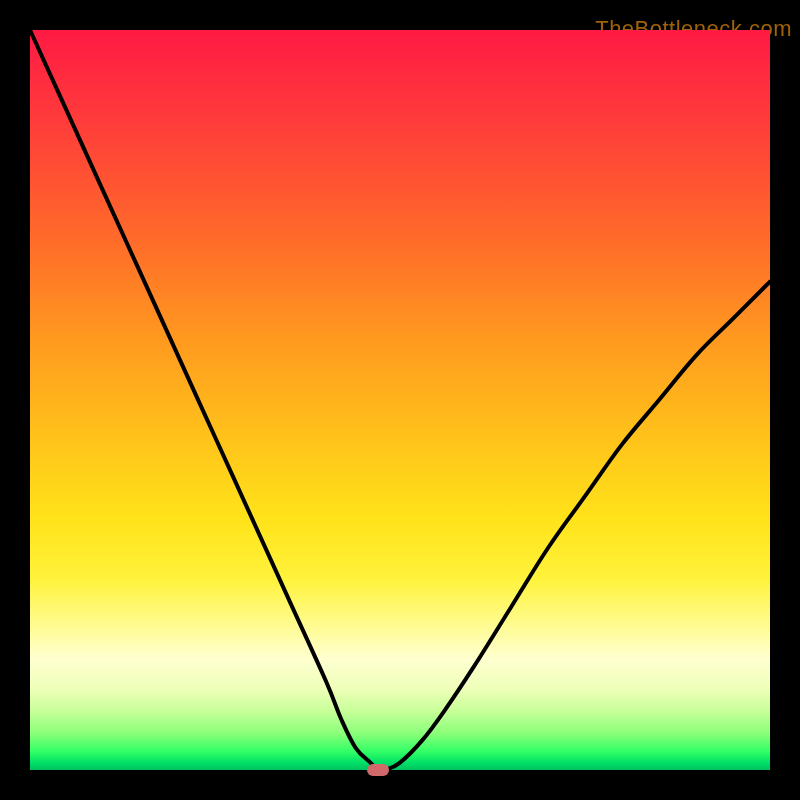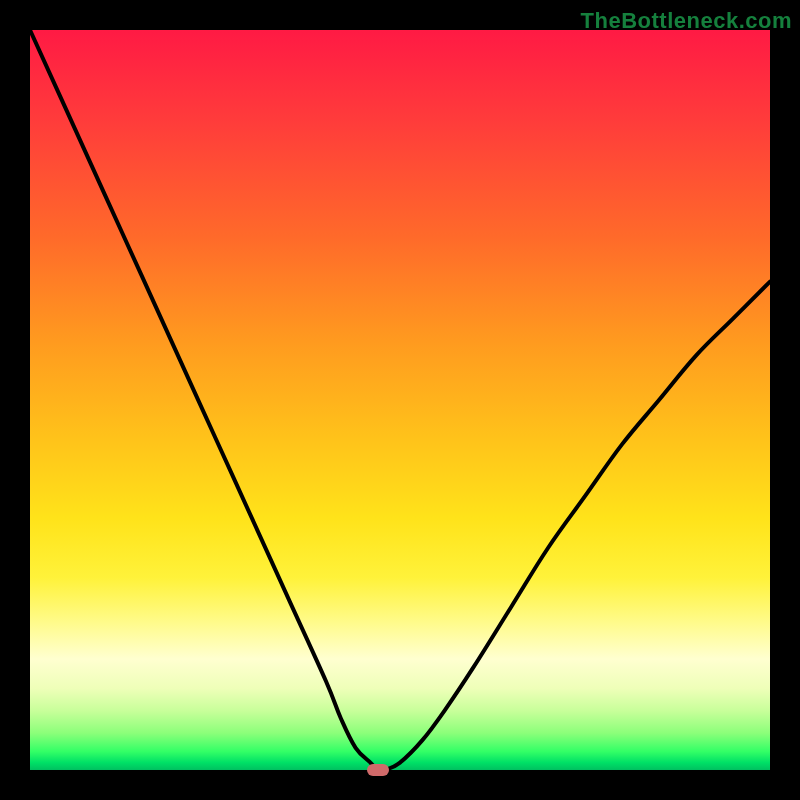--- a/index.html
+++ b/index.html
@@ -36,25 +36,25 @@
       #eeffb8 89%,
       #c8ff9a 92%,
       #8cff7a 95%,
       #33ff66 97.5%,
       #00e066 99%,
       #00c060 100%
     );
   }
   .watermark {
     position: absolute;
-    top: 8px;
+    top: 16px;
     right: 8px;
-    color: #15803d;
+    color: #a16207;
     font-size: 22px;
-    font-weight: 700;
+    font-weight: 400;
     letter-spacing: 0.5px;
     user-select: none;
   }
   svg.curve {
     position: absolute;
     left: 0;
     top: 0;
     width: 740px;
     height: 740px;
     overflow: visible;

